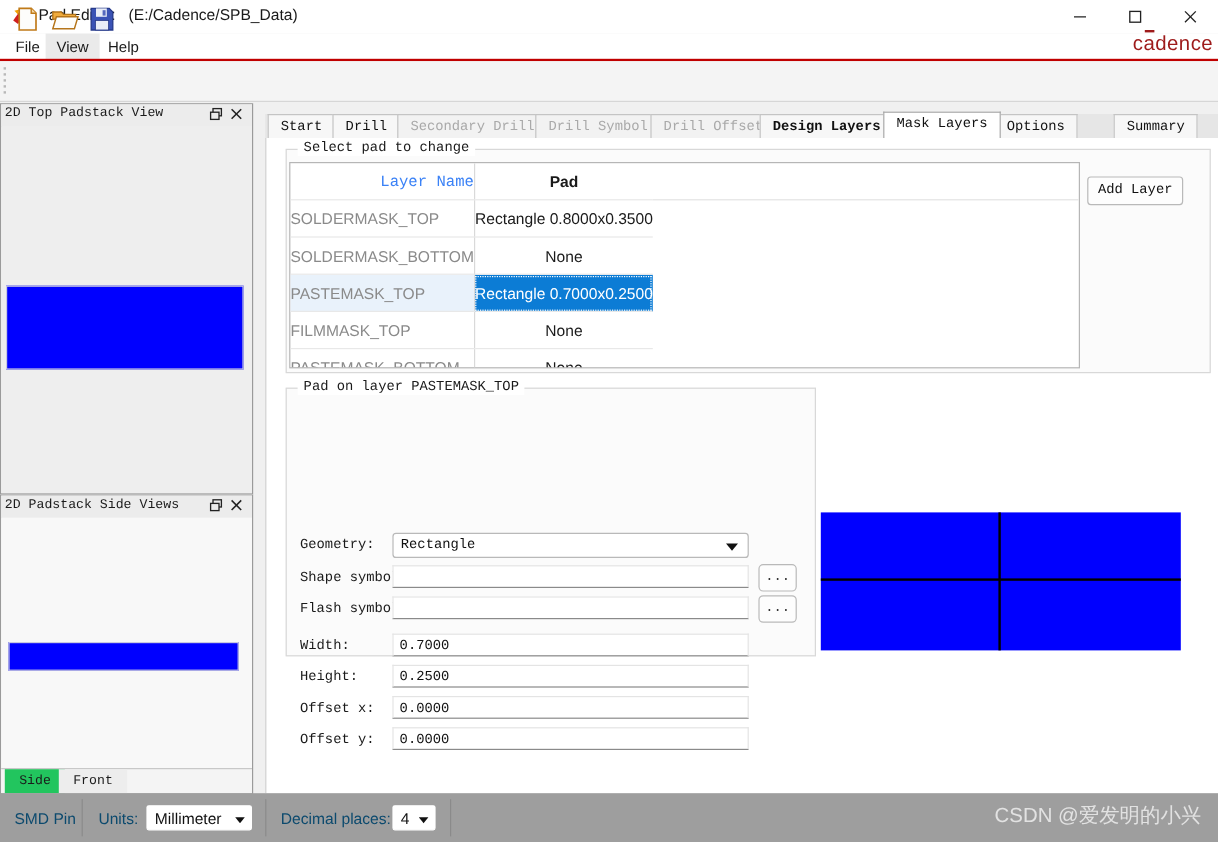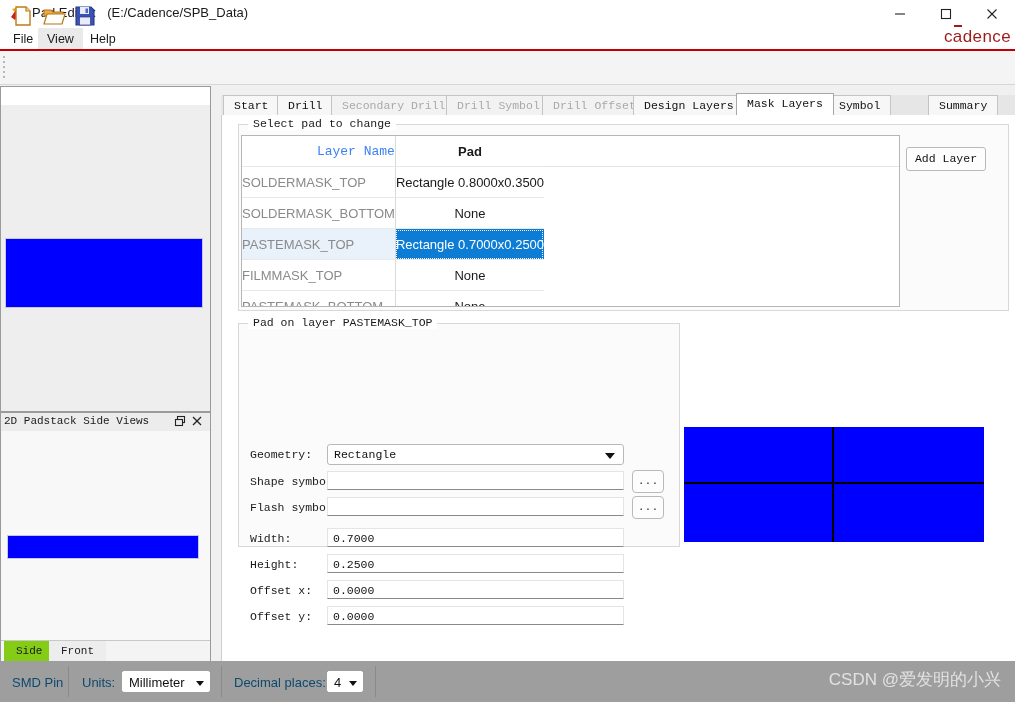--- a/index.html
+++ b/index.html
@@ -42,21 +42,21 @@
   .panel{position:absolute;background:#ffffff;border:1px solid #9a9a9a;}
   .panel-hdr{position:absolute;left:0;top:0;right:0;height:18px;background:#ececec;border-bottom:1px solid #c8c8c8;}
   .panel-title{position:absolute;left:3px;top:2px;font-family:"Liberation Mono",monospace;font-size:11px;color:#1a1a1a;white-space:nowrap;}
   .panel-btn{position:absolute;top:2px;width:14px;height:14px;cursor:default;}
   .panel-body{position:absolute;left:0;top:18px;right:0;bottom:0;overflow:hidden;}
 
   .padrect{position:absolute;background:#0000ff;border:1px solid #c8c8e0;}
 
   .sidetabs{position:absolute;left:0;bottom:0;height:20px;right:0;background:#f4f4f4;border-top:1px solid #c8c8c8;}
   .sidetab{position:absolute;top:0;height:20px;line-height:20px;padding:0 12px;font-family:"Liberation Mono",monospace;font-size:11px;color:#1a1a1a;cursor:default;}
-  .sidetab.act{background:#84cc16;}
+  .sidetab.act{background:#22c55e;}
   .sidetab.ina{background:#ededed;}
 
   
   .tabstrip{position:absolute;left:221px;top:95px;width:794px;height:20px;background:#e6e6e6;border-bottom:1px solid #a8a8a8;}
   .tab{position:absolute;top:0;height:19px;line-height:19px;padding:0 10px;
        font-family:"Liberation Mono",monospace;font-size:11.5px;color:#111;
        background:#f7f7f7;border:1px solid #c4c4c4;border-bottom:none;cursor:default;white-space:nowrap;}
   .tab.dis{color:#a9a9a9;background:#f2f2f2;}
   .tab.act{background:#ffffff;border-color:#a8a8a8;height:21px;line-height:20px;z-index:5;}
 
@@ -175,20 +175,35 @@
   <div class="tbtn" style="left:73px">
     <svg width="24" height="24" viewBox="0 0 24 24">
       <path d="M3 3 h15 l3 3 v15 H3 Z" fill="#3a52b5" stroke="#263a8a" stroke-width="1.1"></path>
       <rect x="7" y="3" width="9" height="7" fill="#e9edf7"></rect>
       <rect x="12.5" y="4.5" width="2.5" height="4.5" fill="#5568bd"></rect>
       <rect x="6.5" y="13" width="11" height="8" fill="#e9edf7" stroke="#263a8a" stroke-width=".7"></rect>
     </svg>
   </div>
 
   <div class="panel" style="left:0;top:86px;width:209px;height:324px;">
+    <div class="panel-hdr">
+      <div class="panel-title">2D Top Padstack View</div>
+      <div class="panel-btn" style="right:22px">
+        <svg width="12" height="12" viewBox="0 0 12 12">
+          <rect x="3.5" y="1.5" width="7" height="6" fill="none" stroke="#222" stroke-width="1.1"></rect>
+          <rect x="1.5" y="4.5" width="7" height="6" fill="#ececec" stroke="#222" stroke-width="1.1"></rect>
+        </svg>
+      </div>
+      <div class="panel-btn" style="right:5px">
+        <svg width="12" height="12" viewBox="0 0 12 12">
+          <line x1="2" y1="2" x2="10" y2="10" stroke="#222" stroke-width="1.3"></line>
+          <line x1="10" y1="2" x2="2" y2="10" stroke="#222" stroke-width="1.3"></line>
+        </svg>
+      </div>
+    </div>
     <div class="panel-body" style="background:#eeeeee;">
       <div class="padrect" style="left:4px;top:133px;width:196px;height:68px;"></div>
     </div>
   </div>
 
   <div class="panel" style="left:0;top:412px;width:209px;height:248px;">
     <div class="panel-hdr">
       <div class="panel-title">2D Padstack Side Views</div>
       <div class="panel-btn" style="right:22px">
         <svg width="12" height="12" viewBox="0 0 12 12">
@@ -211,23 +226,23 @@
       <div class="sidetab ina" style="left:48px">Front</div>
     </div>
   </div>
 
   <div class="tabstrip">
     <div class="tab" style="left:2px;">Start</div>
     <div class="tab" style="left:56px;">Drill</div>
     <div class="tab dis" style="left:110px;">Secondary Drill</div>
     <div class="tab dis" style="left:225px;">Drill Symbol</div>
     <div class="tab dis" style="left:321px;">Drill Offset</div>
-    <div class="tab" style="left:412px;">Design Layers</div>
+    <div class="tab" style="left:412px;font-weight:bold;">Design Layers</div>
     <div class="tab act" style="left:515px;top:-2px;">Mask Layers</div>
-    <div class="tab" style="left:607px;">Symbol</div>
+    <div class="tab" style="left:607px;">Options</div>
     <div class="tab" style="left:707px;">Summary</div>
   </div>
 
   <div class="content">
 
     <div class="gbox" style="left:16px;top:9px;width:769px;height:185px;">
       <div class="gbox-lbl">Select pad to change</div>
     </div>
 
     <div class="tblwrap" style="left:19px;top:20px;width:657px;height:170px;">

